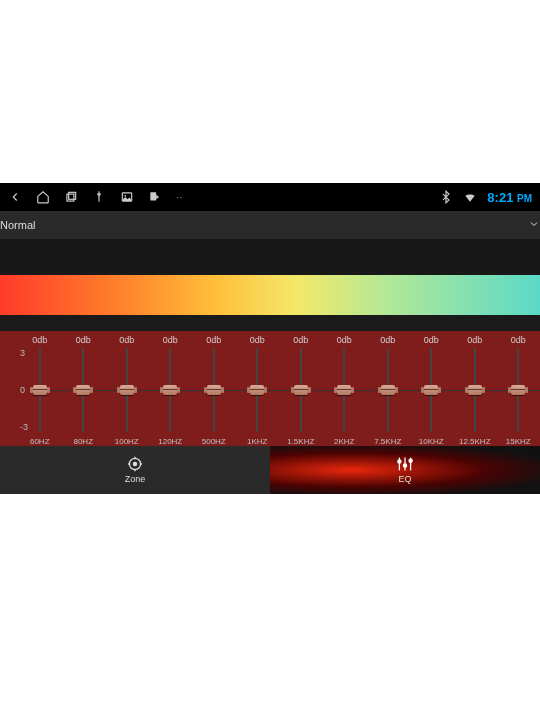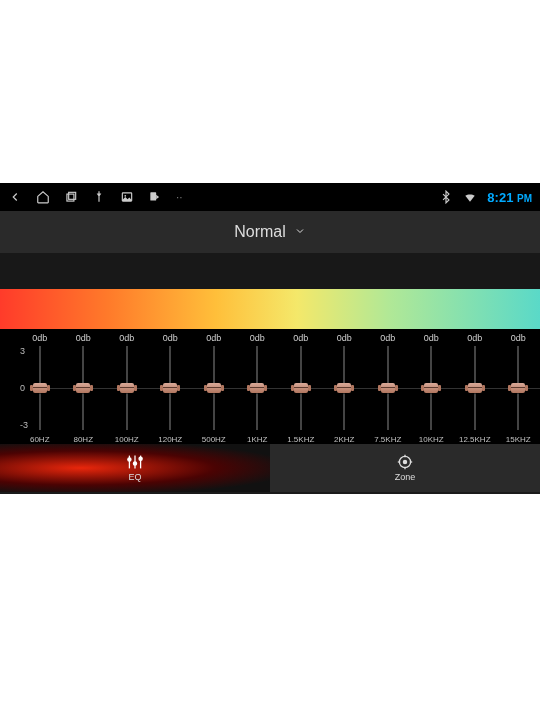--- a/index.html
+++ b/index.html
@@ -5,27 +5,27 @@
   * { box-sizing: border-box; margin: 0; padding: 0; }
   html, body { width: 540px; height: 720px; background: #fff; font-family: Arial, sans-serif; overflow: hidden; }
   .screen { position: absolute; top: 183px; left: 0; width: 540px; height: 311px; background: #1a1a1a; }
   
   .statusbar { height: 28px; background: #000; display: flex; align-items: center; padding: 0 8px; color: #ccc; font-size: 13px; }
   .sb-left { display: flex; gap: 14px; align-items: center; }
   .sb-ic { display: inline-flex; align-items: center; justify-content: center; width: 14px; height: 14px; }
   .sb-right { margin-left: auto; display: flex; gap: 10px; align-items: center; }
   .time { color: #00aaff; font-weight: bold; font-size: 13px; }
   
-  .preset-row { height: 42px; background: #2a2a2a; display: flex; align-items: center; justify-content: center; gap: 8px; color: #ddd; font-size: 16px; }
+  .preset-row { height: 28px; background: #2a2a2a; display: flex; align-items: center; justify-content: space-between; gap: 8px; color: #ddd; font-size: 11px; }
   
   .dark-band { height: 36px; background: #181818; }
   
   .spectrum { height: 40px; background: linear-gradient(90deg,#ff3b2a 0%,#ff7a2a 20%,#ffbf3a 40%,#f4e86a 55%,#b1e896 72%,#5ad9c8 100%); }
   
-  .slider-area { position: relative; background: #000000; padding: 4px 0 0 18px; }
+  .slider-area { position: relative; background: #7f1d1d; padding: 4px 0 0 18px; margin-top: 16px; }
   .db-labels { display: flex; }
   .db-cell { flex: 1; text-align: center; color: #d0d0d0; font-size: 9px; }
   
   .slider-track-row { display: flex; height: 90px; position: relative; }
   .scale-col { position: absolute; left: 2px; top: 3px; height: 84px; display: flex; flex-direction: column; justify-content: space-between; color: #bbb; font-size: 9px; }
   .slider-col { flex: 1; position: relative; display: flex; justify-content: center; }
   .vtrack { width: 2px; height: 84px; background: #444; position: relative; margin-top: 3px; }
   .mid-line { position: absolute; left: 18px; right: 0; top: 45px; height: 1px; background: #333; }
   .thumb { position: absolute; left: 50%; top: 50%; transform: translate(-50%,-50%); width: 18px; height: 14px; }
   .thumb-body { width: 14px; height: 10px; background: linear-gradient(#d9a998,#b27760); border-radius: 2px; margin: 2px auto 0; box-shadow: 0 1px 1px rgba(0,0,0,.6); position: relative; }
@@ -240,37 +240,37 @@
         <div class="freq-cell">1.5KHZ</div>
         <div class="freq-cell">2KHZ</div>
         <div class="freq-cell">7.5KHZ</div>
         <div class="freq-cell">10KHZ</div>
         <div class="freq-cell">12.5KHZ</div>
         <div class="freq-cell">15KHZ</div>
       </div>
   </div>
 
   <div class="bottom-tabs">
+    <div class="tab tab-zone">
+      <svg viewBox="0 0 24 20" fill="none" stroke="#ddd" stroke-width="1.6">
+          <circle cx="12" cy="10" r="7"></circle>
+          <circle cx="12" cy="10" r="2" fill="#ddd"></circle>
+          <line x1="12" y1="1" x2="12" y2="4"></line>
+          <line x1="12" y1="16" x2="12" y2="19"></line>
+          <line x1="3" y1="10" x2="6" y2="10"></line>
+          <line x1="18" y1="10" x2="21" y2="10"></line>
+        </svg>
+      <span>Zone</span>
+    </div>
     <div class="tab tab-eq">
       <svg viewBox="0 0 24 20" fill="none" stroke="#fff" stroke-width="1.6">
           <line x1="5" y1="2" x2="5" y2="18"></line>
           <line x1="12" y1="2" x2="12" y2="18"></line>
           <line x1="19" y1="2" x2="19" y2="18"></line>
           <circle cx="5" cy="7" r="2" fill="#fff"></circle>
           <circle cx="12" cy="12" r="2" fill="#fff"></circle>
           <circle cx="19" cy="6" r="2" fill="#fff"></circle>
         </svg>
       <span>EQ</span>
     </div>
-    <div class="tab tab-zone">
-      <svg viewBox="0 0 24 20" fill="none" stroke="#ddd" stroke-width="1.6">
-          <circle cx="12" cy="10" r="7"></circle>
-          <circle cx="12" cy="10" r="2" fill="#ddd"></circle>
-          <line x1="12" y1="1" x2="12" y2="4"></line>
-          <line x1="12" y1="16" x2="12" y2="19"></line>
-          <line x1="3" y1="10" x2="6" y2="10"></line>
-          <line x1="18" y1="10" x2="21" y2="10"></line>
-        </svg>
-      <span>Zone</span>
-    </div>
   </div>
 
 </div>
 
 </body></html>

